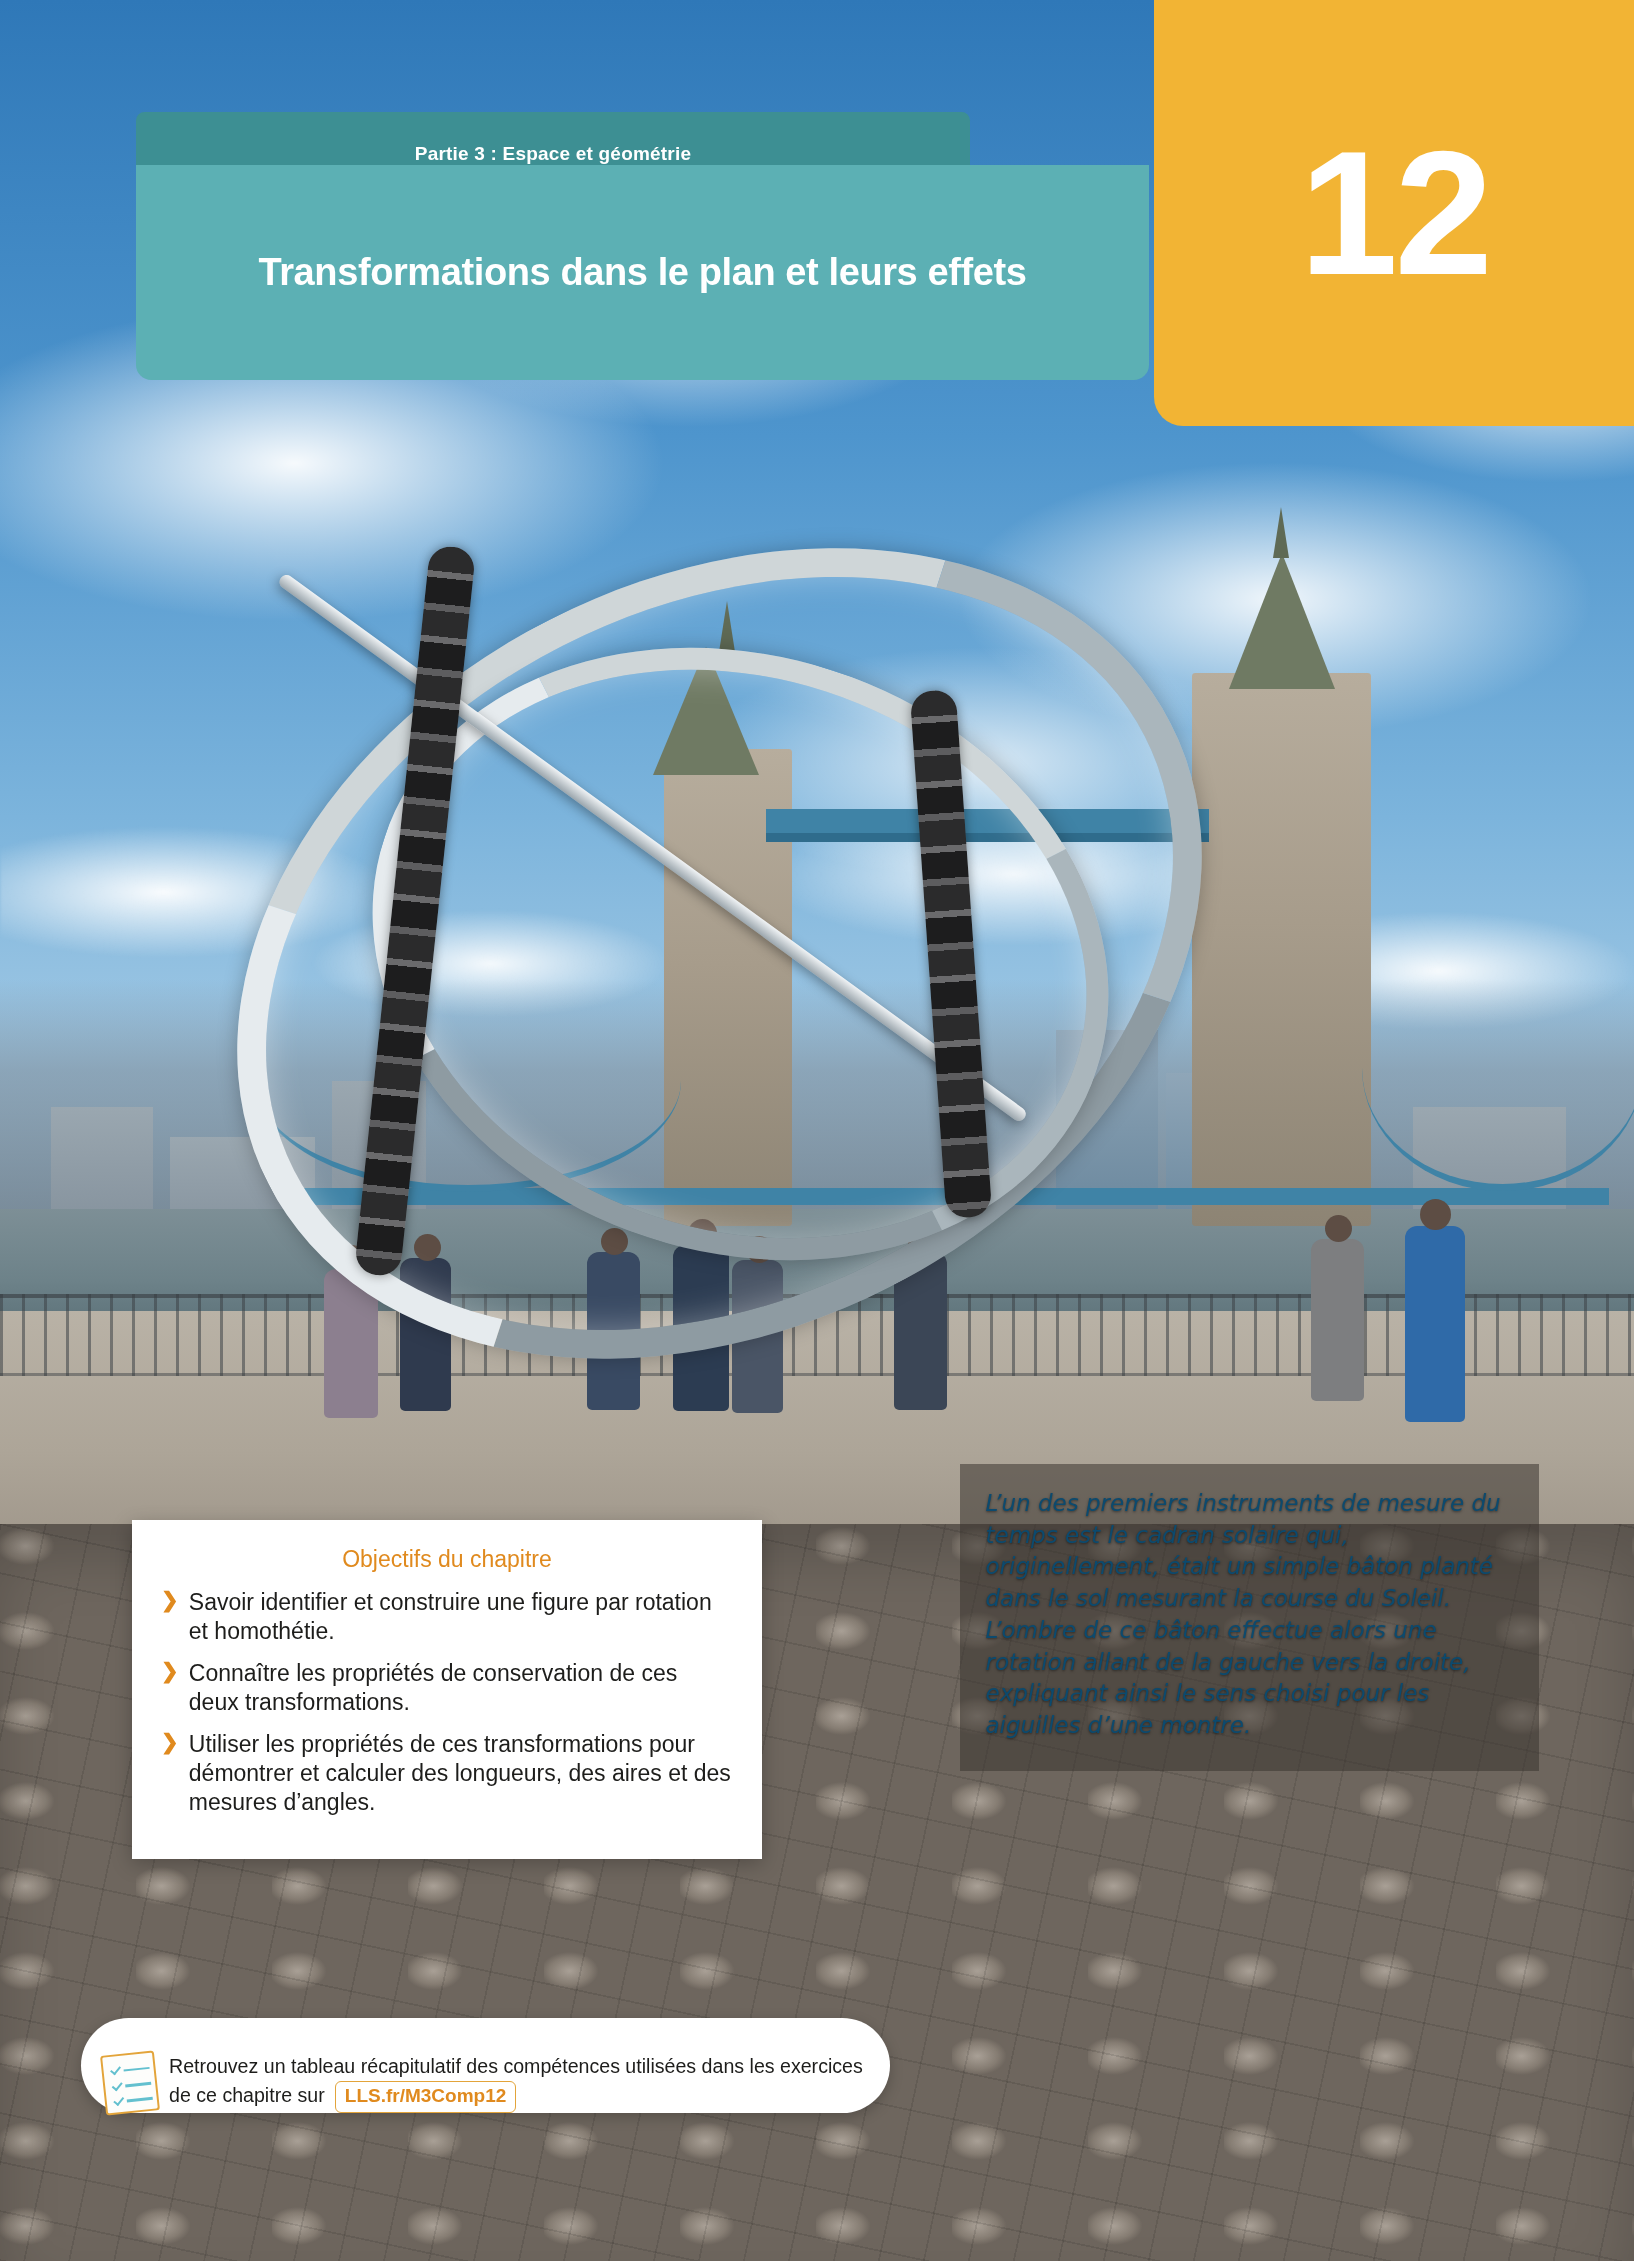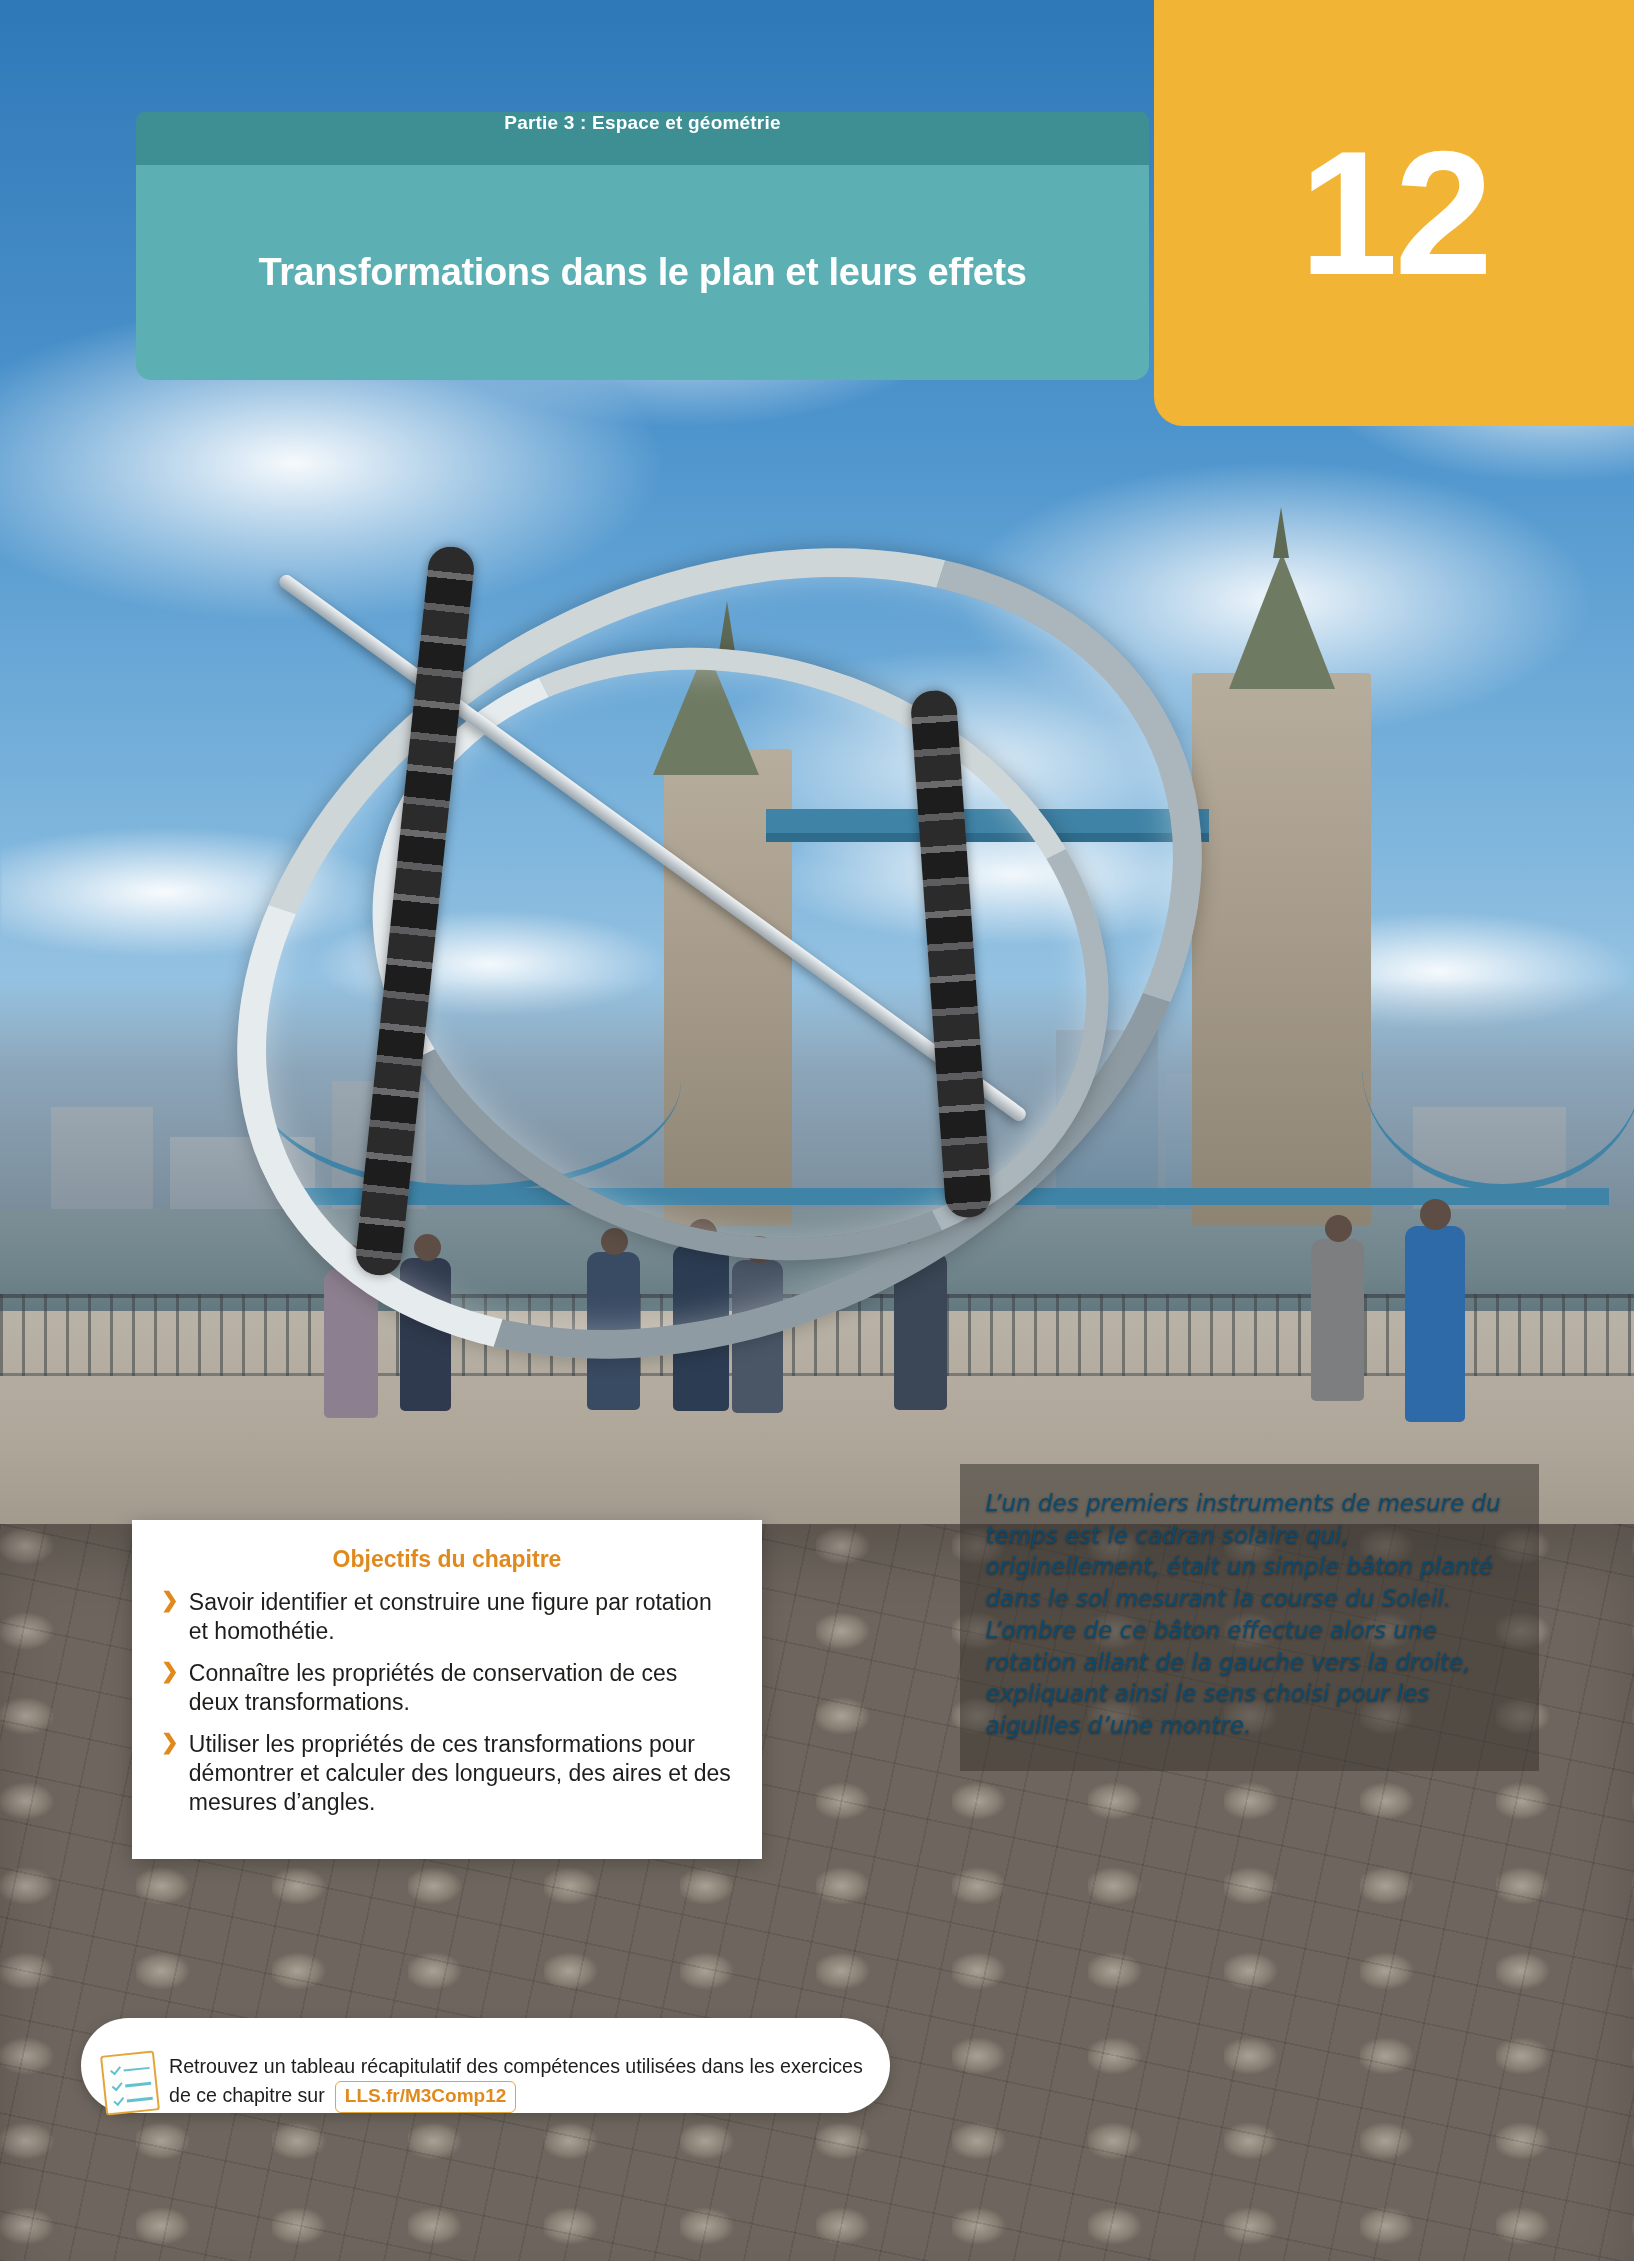--- a/index.html
+++ b/index.html
@@ -155,24 +155,24 @@
       repeating-linear-gradient(180deg, #2b2b2c 0px, #2b2b2c 25.5px, #6a6a6c 25.5px, #6a6a6c 32px, #1d1d1e 32px, #1d1d1e 58px, #5d5d5f 58px, #5d5d5f 65px);
     border-radius: 22px;
     box-shadow: 0 0 10.2px rgba(0,0,0,0.4);
   }
 
   
   .header-wrap { position: absolute; left: 0; top: 0; width: 1635px; height: 400px; }
   .part-band {
     position: absolute;
     left: 136px; top: 112px;
-    width: 1013px; height: 53px;
+    width: 834px; height: 53px;
     background: #3d8f93;
     border-radius: 8.5px 8.5px 0 0;
-    display: flex; align-items: flex-start; justify-content: center;
+    display: flex; align-items: flex-end; justify-content: center;
   }
   .part-band-text {
     color: #ffffff; font-size: 19px; font-weight: bold; letter-spacing: 0.2px;
   }
   .title-band {
     position: absolute;
     left: 136px; top: 165px;
     width: 1013px; height: 215px;
     background: #5cb0b4;
     border-radius: 0 0 15.3px 15.3px;
@@ -207,21 +207,21 @@
     position: absolute;
     left: 132px; top: 1520px;
     width: 630px;
     background: #ffffff;
     padding: 25.5px 29px 29px 29px;
     box-shadow: 0 5.1px 19px rgba(0,0,0,0.25);
   }
   .objectifs-title {
     color: #e08a1e;
     font-size: 23px;
-    font-weight: bold;
+    font-weight: normal;
     text-align: center;
     margin-bottom: 15.3px;
   }
   .obj-item {
     display: flex;
     align-items: flex-start;
     gap: 10.2px;
     margin-bottom: 12px;
   }
   .obj-chev {

